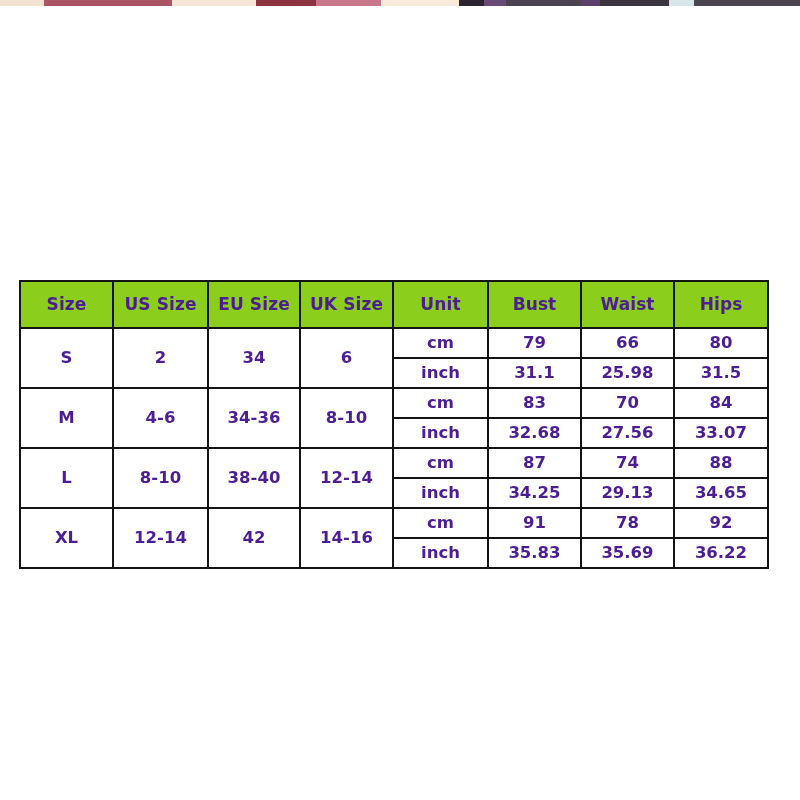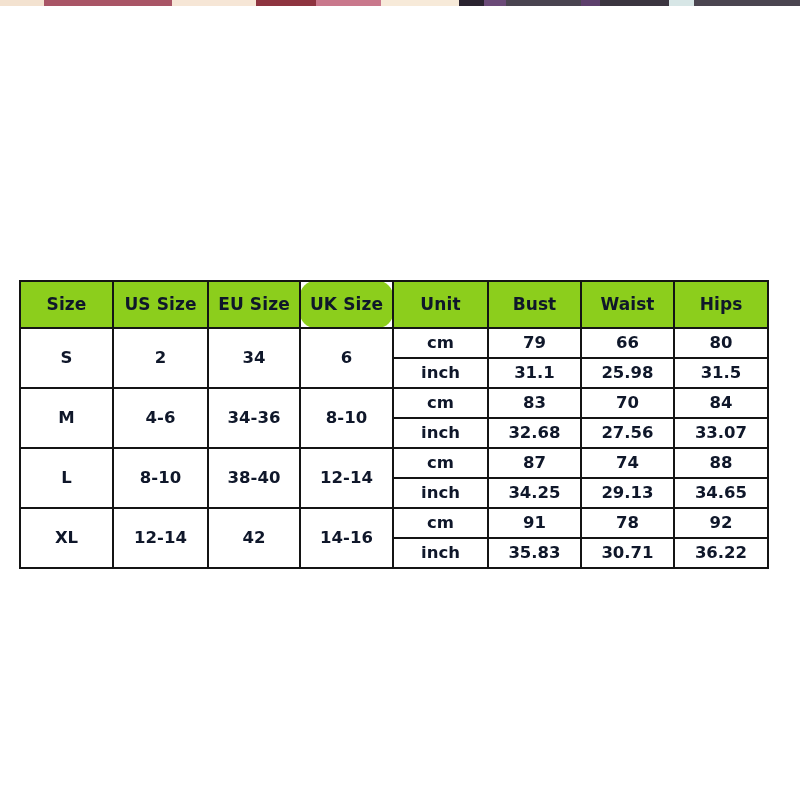--- a/index.html
+++ b/index.html
@@ -37,21 +37,21 @@
     border-collapse: collapse;
     table-layout: fixed;
     width: 748px;
     background: #ffffff;
   }
   table.size-chart th,
   table.size-chart td {
     border: 2px solid #141414;
     text-align: center;
     vertical-align: middle;
-    color: #0f172a;
+    color: #4c1d95;
     font-weight: bold;
     padding: 0;
     line-height: 1.05;
   }
   table.size-chart thead th {
     background: #8CCE1C;
     height: 45px;
     font-size: 17px;
     letter-spacing: 0.1px;
   }
@@ -110,21 +110,21 @@
       <col class="c-unit">
         <col class="c-bust">
         <col class="c-waist">
         <col class="c-hips">
     </colgroup>
     <thead>
       <tr>
         <th style="background: rgb(140, 206, 28); border-color: rgb(20, 20, 20);">Size</th>
         <th style="background: rgb(140, 206, 28); border-color: rgb(20, 20, 20);">US Size</th>
         <th style="background: rgb(140, 206, 28); border-color: rgb(20, 20, 20);">EU Size</th>
-        <th style="background: rgb(140, 206, 28); border-color: rgb(20, 20, 20); border-radius: 15px;">UK Size</th>
+        <th style="background: rgb(140, 206, 28); border-color: rgb(20, 20, 20);">UK Size</th>
         <th style="background: rgb(140, 206, 28); border-color: rgb(20, 20, 20);">Unit</th>
         <th style="background: rgb(140, 206, 28); border-color: rgb(20, 20, 20);">Bust</th>
         <th style="background: rgb(140, 206, 28); border-color: rgb(20, 20, 20);">Waist</th>
         <th style="background: rgb(140, 206, 28); border-color: rgb(20, 20, 20);">Hips</th>
       </tr>
     </thead>
     <tbody>
 
       <tr>
         <td class="size-cell" rowspan="2" style="border-color: rgb(20, 20, 20);">S</td>
@@ -183,19 +183,19 @@
         <td class="eu-cell" rowspan="2" style="border-color: rgb(20, 20, 20);">42</td>
         <td class="uk-cell" rowspan="2" style="border-color: rgb(20, 20, 20);">14-16</td>
         <td class="unit-cell" style="border-color: rgb(20, 20, 20);">cm</td>
         <td class="meas-cell" style="border-color: rgb(20, 20, 20);">91</td>
         <td class="meas-cell" style="border-color: rgb(20, 20, 20);">78</td>
         <td class="meas-cell" style="border-color: rgb(20, 20, 20);">92</td>
       </tr>
       <tr>
         <td class="unit-cell" style="border-color: rgb(20, 20, 20);">inch</td>
         <td class="meas-cell" style="border-color: rgb(20, 20, 20);">35.83</td>
-        <td class="meas-cell" style="border-color: rgb(20, 20, 20);">30.71</td>
+        <td class="meas-cell" style="border-color: rgb(20, 20, 20);">35.69</td>
         <td class="meas-cell" style="border-color: rgb(20, 20, 20);">36.22</td>
       </tr>
 
     </tbody>
   </table>
 </div>
 
 </body></html>

